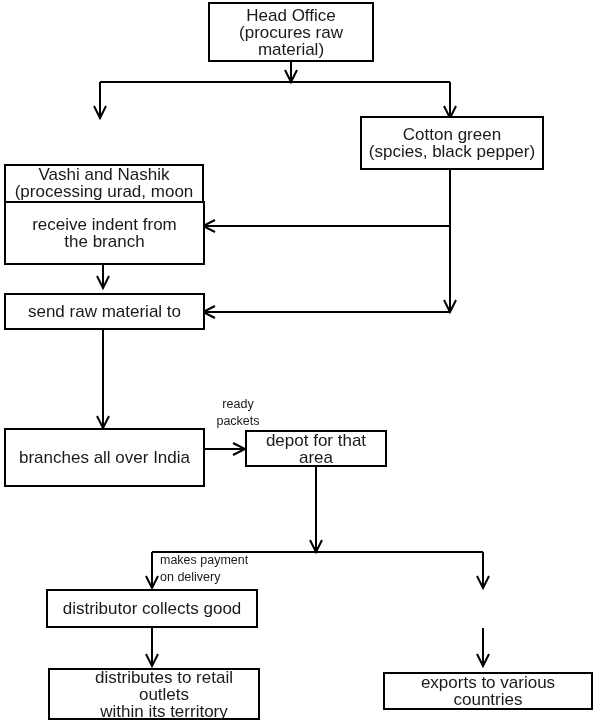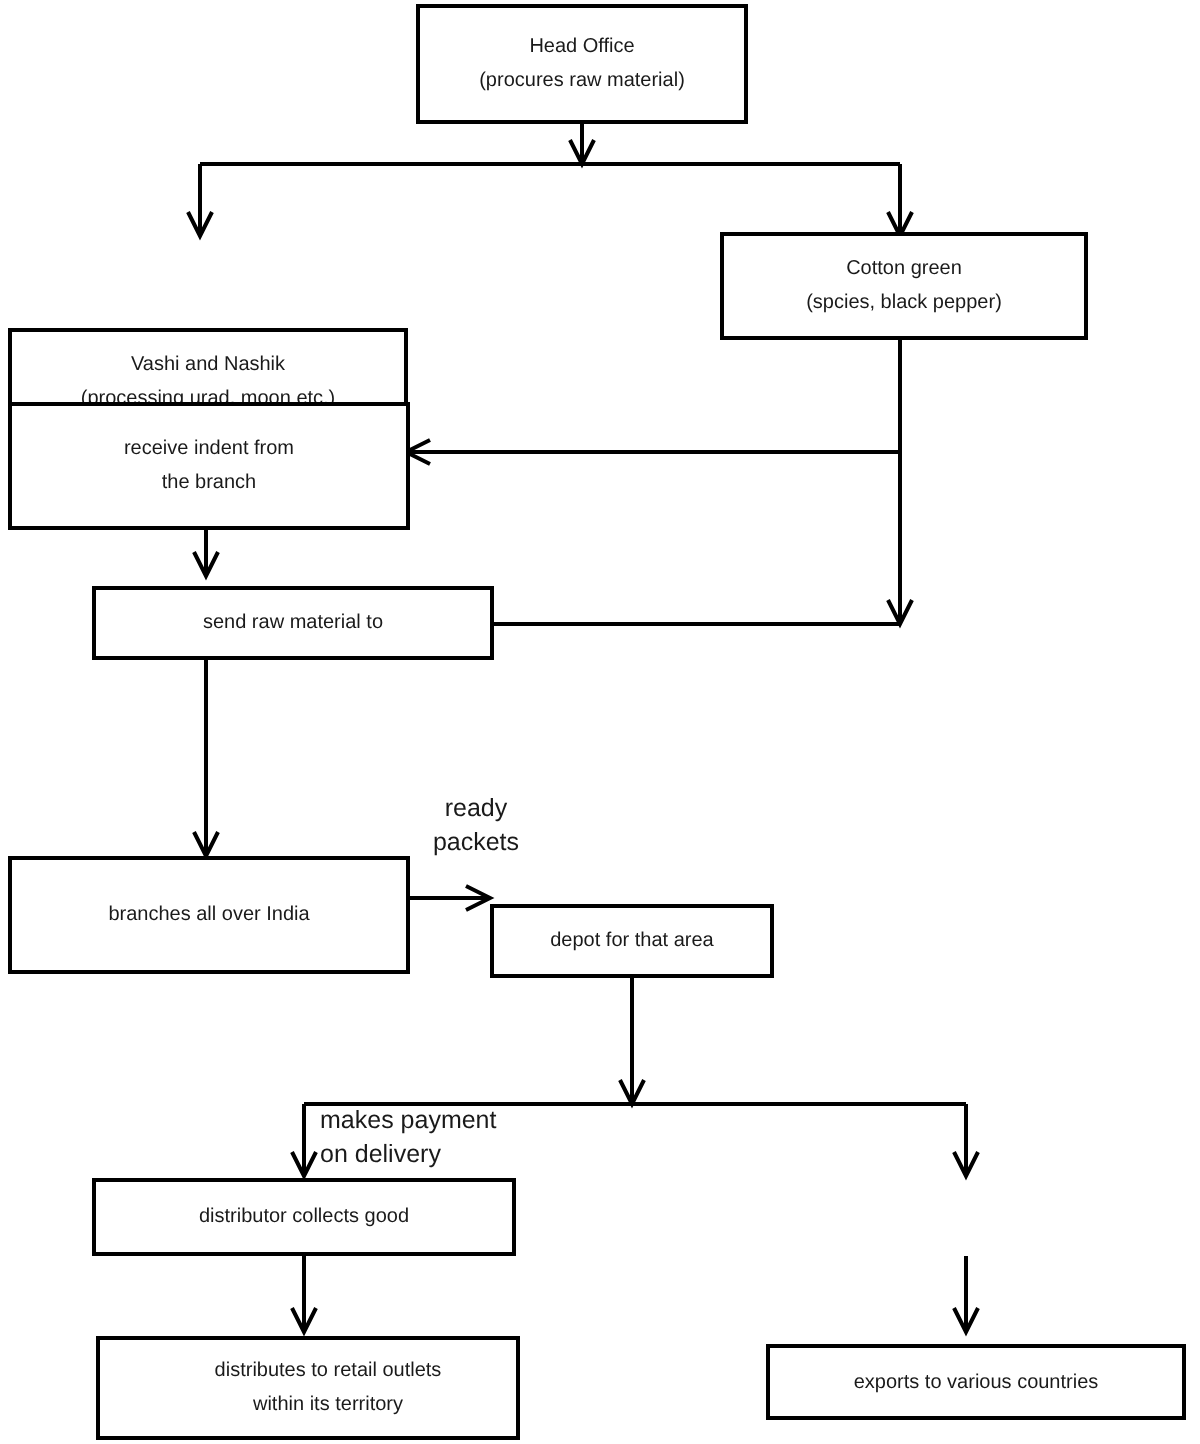--- a/index.html
+++ b/index.html
@@ -18,21 +18,21 @@
   .node {
     position: absolute;
     box-sizing: border-box;
     border: 2px solid #000000;
     background: #ffffff;
     display: flex;
     align-items: center;
     justify-content: center;
     text-align: center;
     color: #1a1a1a;
-    font-size: 10px;
+    font-size: 17px;
     line-height: 17px;
     z-index: 3;
   }
   .node .label {
     display: block;
     padding: 0 6px;
     white-space: pre-line;
   }
   .edge-label {
     position: absolute;
@@ -126,29 +126,29 @@
   <div class="node" style="left:360px; top:116px; width:184px; height:54px;">
     <span class="label">Cotton green
 (spcies, black pepper)</span>
   </div>
 
   <div class="node" style="left:4px; top:201px; width:201px; height:64px;">
     <span class="label">receive indent from
 the branch</span>
   </div>
 
-  <div class="node" style="left:4px; top:293px; width:201px; height:37px;margin-left:42px;">
+  <div class="node" style="left:4px; top:293px; width:201px; height:37px;">
     <span class="label">send raw material to</span>
   </div>
 
   <div class="node" style="left:4px; top:428px; width:201px; height:59px;">
     <span class="label">branches all over India</span>
   </div>
 
-  <div class="node" style="left:245px; top:452px; width:142px; height:37px;">
+  <div class="node" style="left:245px; top:430px; width:142px; height:37px;">
     <span class="label">depot for that area</span>
   </div>
 
   <div class="node" style="left:46px; top:589px; width:212px; height:39px;">
     <span class="label">distributor collects good</span>
   </div>
 
 
   <div class="node" style="left:48px; top:668px; width:212px; height:52px;padding-left:20px;">
     <span class="label">distributes to retail outlets

